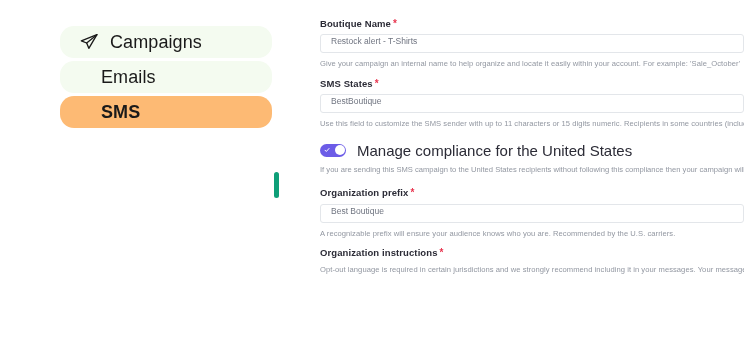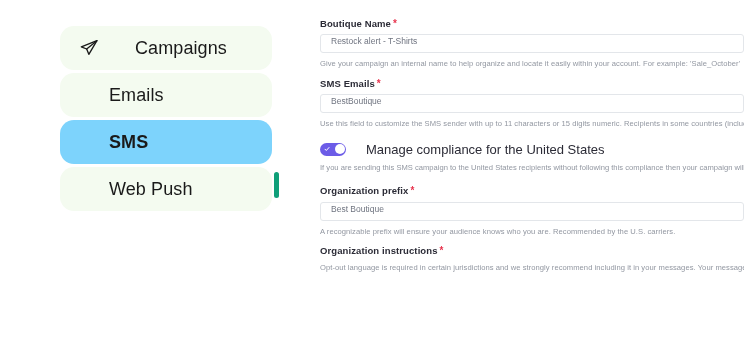--- a/index.html
+++ b/index.html
@@ -18,33 +18,32 @@
 
   
   #sidebar {
     position: absolute;
     left: 60px;
     top: 26px;
     width: 212px;
   }
   .nav-item {
     position: relative;
-    height: 44px;
+    height: 32px;
     border-radius: 14px;
     display: flex;
     align-items: center;
     padding-left: 18px;
     margin-bottom: 3px;
     box-sizing: border-box;
     background: #f4fbf0;
     cursor: pointer;
-    gap: 25px;
   }
   .nav-item.active {
-    background: #7dd3fc;
+    background: #fdba74;
     text-align: center;
   }
   .nav-label {
     font-size: 18px;
     color: #1a1a1a;
     letter-spacing: 0.1px;
     line-height: 1;
   }
   .nav-item.active .nav-label {
     font-weight: 700;
@@ -52,21 +51,21 @@
   }
   .nav-icon {
     width: 22px;
     height: 22px;
     margin-right: 10px;
     display: flex;
     align-items: center;
     justify-content: center;
     flex: none;
   }
-  .nav-item .nav-label.indent { margin-left: 31px; }
+  .nav-item .nav-label.indent { margin-left: 23px; }
 
   .active-bar {
     position: absolute;
     left: 274px;
     top: 172px;
     width: 5px;
     height: 26px;
     border-radius: 3px;
     background: #0e9f78;
   }
@@ -146,23 +145,23 @@
     background: #ffffff;
   }
   .toggle .check {
     position: absolute;
     left: 4px;
     top: 3.5px;
     width: 6px;
     height: 6px;
   }
   .toggle-label {
-    font-size: 13px;
+    font-size: 15px;
     color: #2b2b36;
-    margin-left: 20px;
+    margin-left: 11px;
     line-height: 1;
   }
   .toggle-helper {
     font-size: 7.6px;
     color: #9297a1;
     margin-top: 7px;
     margin-bottom: 13px;
     line-height: 1.25;
     white-space: nowrap;
     overflow: hidden;
@@ -185,41 +184,38 @@
 
   <div class="nav-item">
     <span class="nav-label indent">Emails</span>
   </div>
 
 
   <div class="nav-item active">
     <span class="nav-label indent">SMS</span>
   </div>
 
-  <div class="nav-item">
-    <span class="nav-label indent">Web Push</span>
-  </div>
 
 </nav>
 
 <div class="active-bar"></div>
 
 <section id="form-panel">
 
   <div class="field-block">
     <label class="field-label">
       <span>Boutique Name</span><span class="req">*</span>
     </label>
     <input class="text-input" type="text" value="Restock alert - T-Shirts" style="">
     <div class="helper-text">Give your campaign an internal name to help organize and locate it easily within your account. For example: 'Sale_October'</div>
   </div>
 
   <div class="field-block">
     <label class="field-label">
-      <span>SMS Emails</span><span class="req">*</span>
+      <span>SMS States</span><span class="req">*</span>
     </label>
     <input class="text-input" type="text" value="BestBoutique" style="">
     <div class="helper-text">Use this field to customize the SMS sender with up to 11 characters or 15 digits numeric. Recipients in some countries (including the U.S.) cannot see customization</div>
   </div>
 
   <div class="toggle-row">
     <span class="toggle">
       <svg class="check" viewBox="0 0 12 12" fill="none" stroke="#ffffff" stroke-width="2" stroke-linecap="round" stroke-linejoin="round">
         <path d="M2 6.4 4.6 9 10 3"></path>
       </svg>

